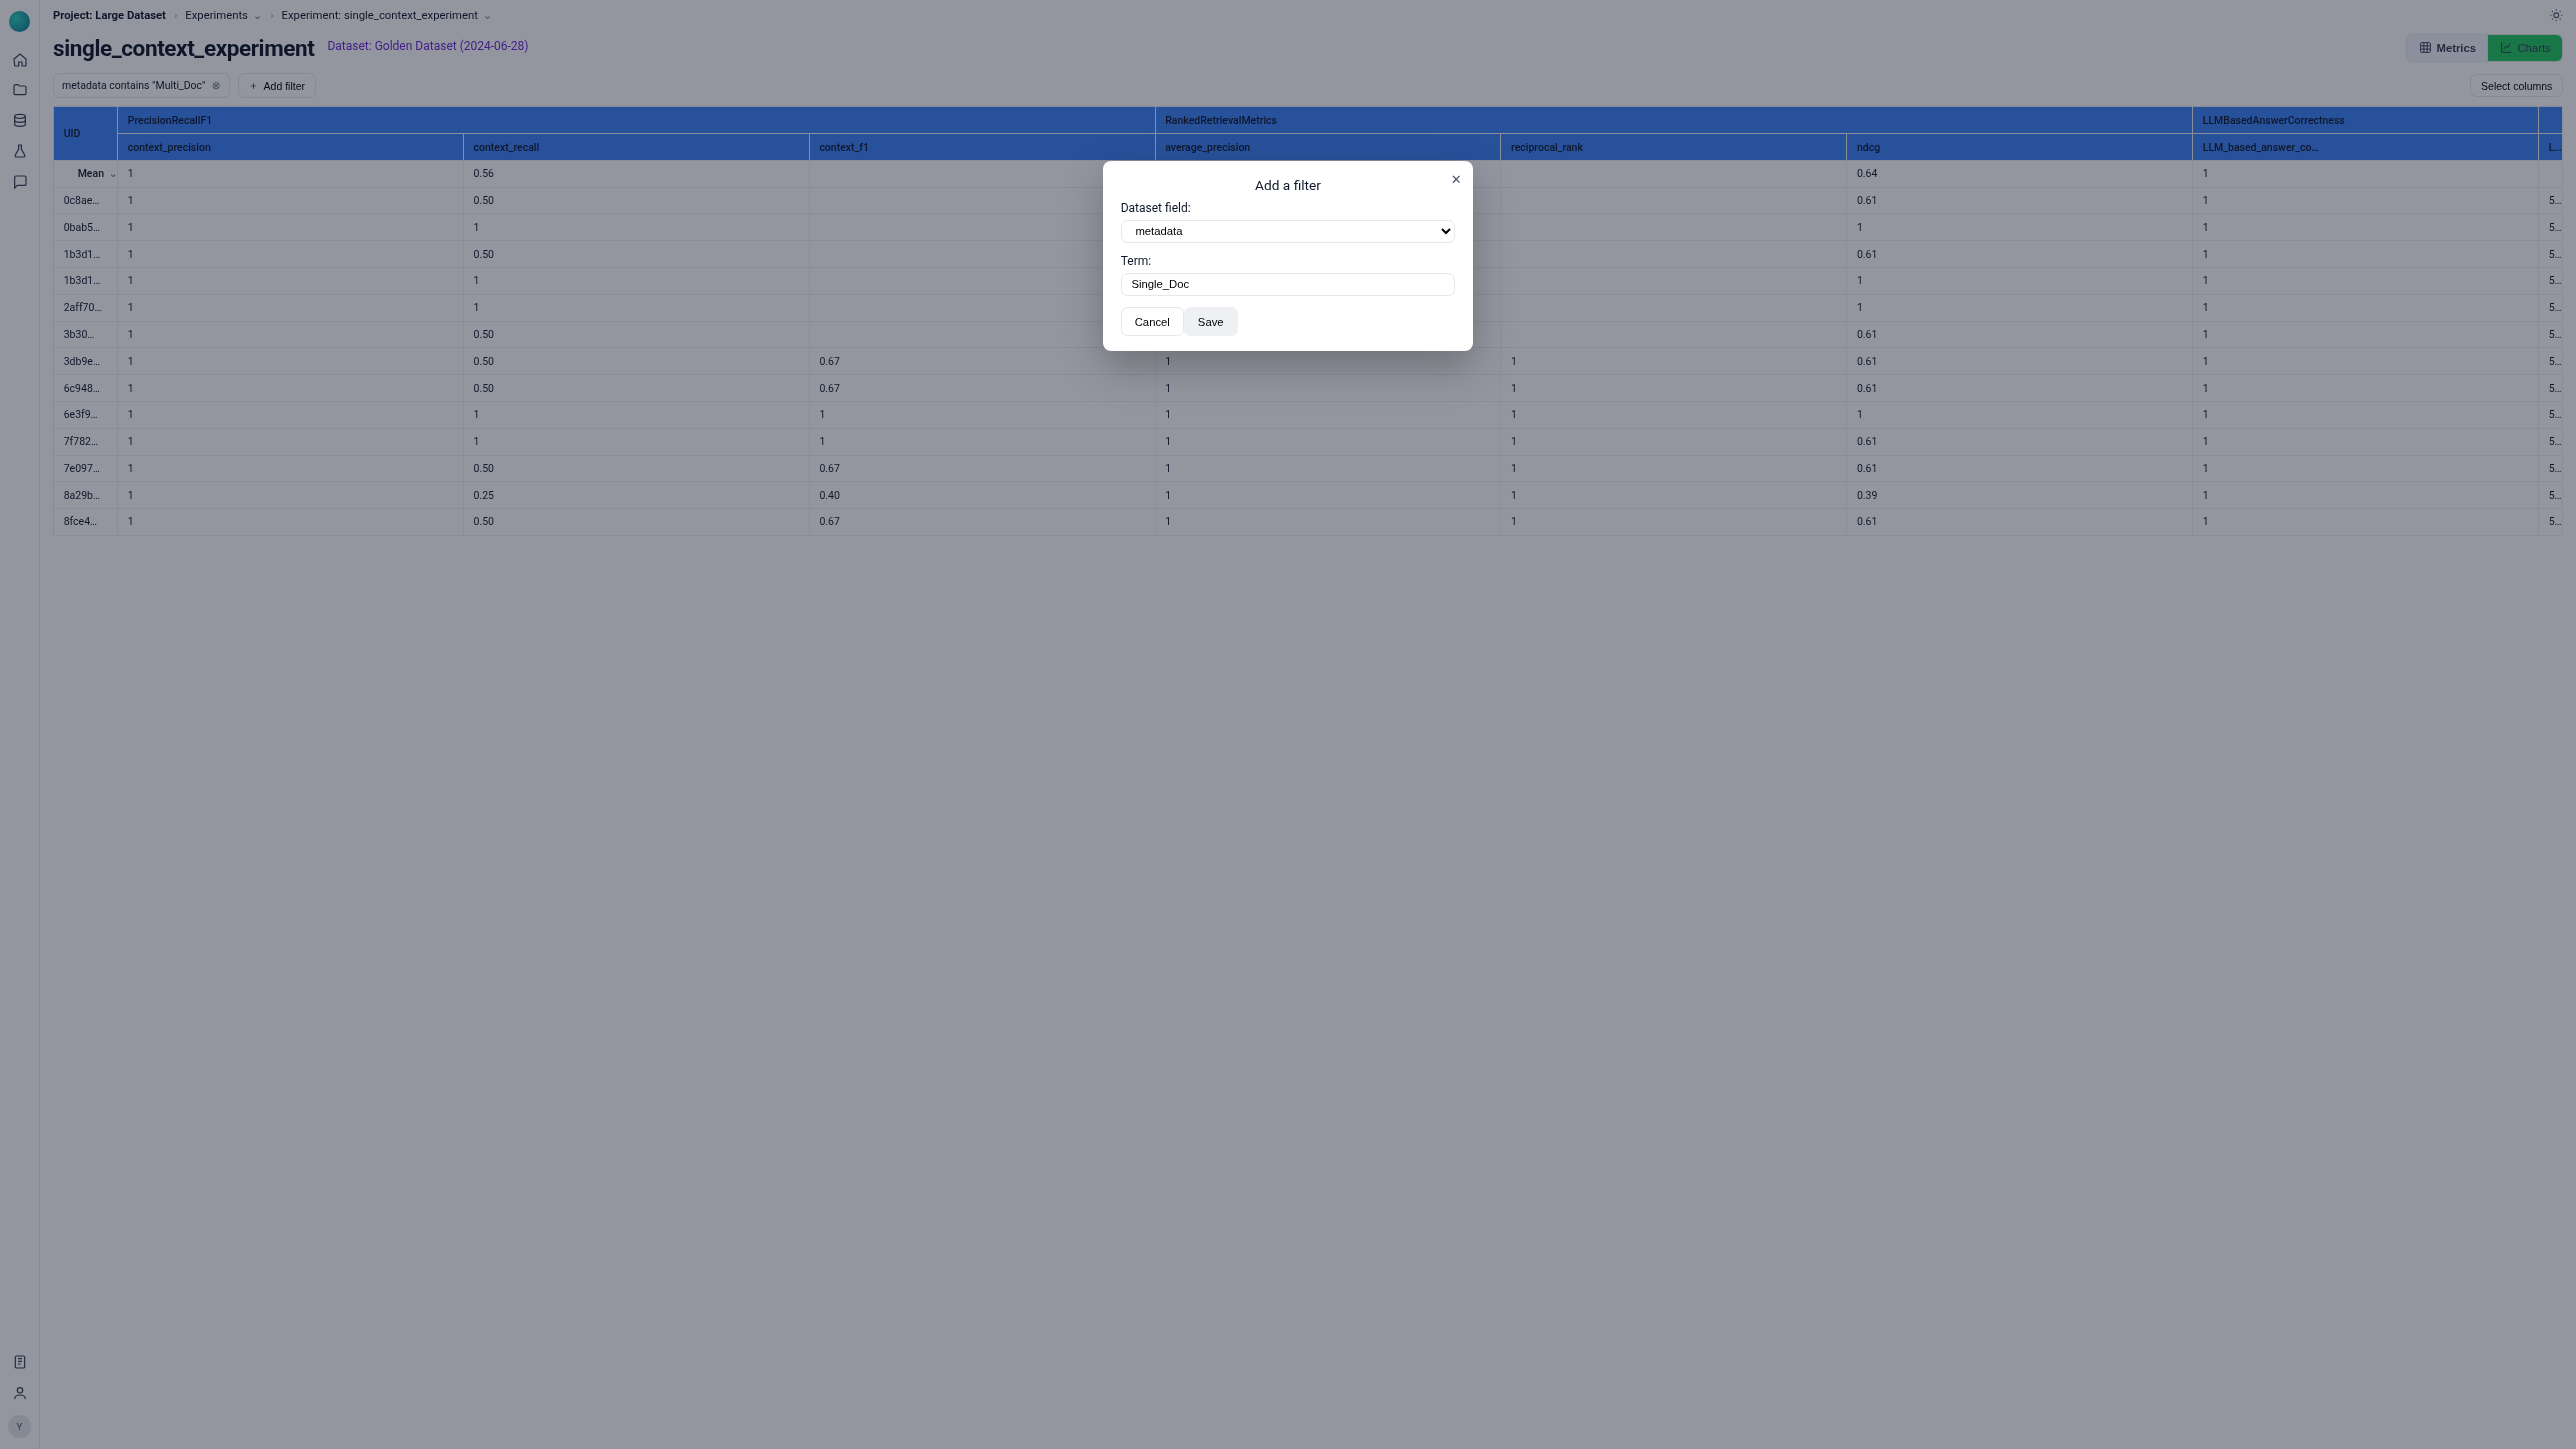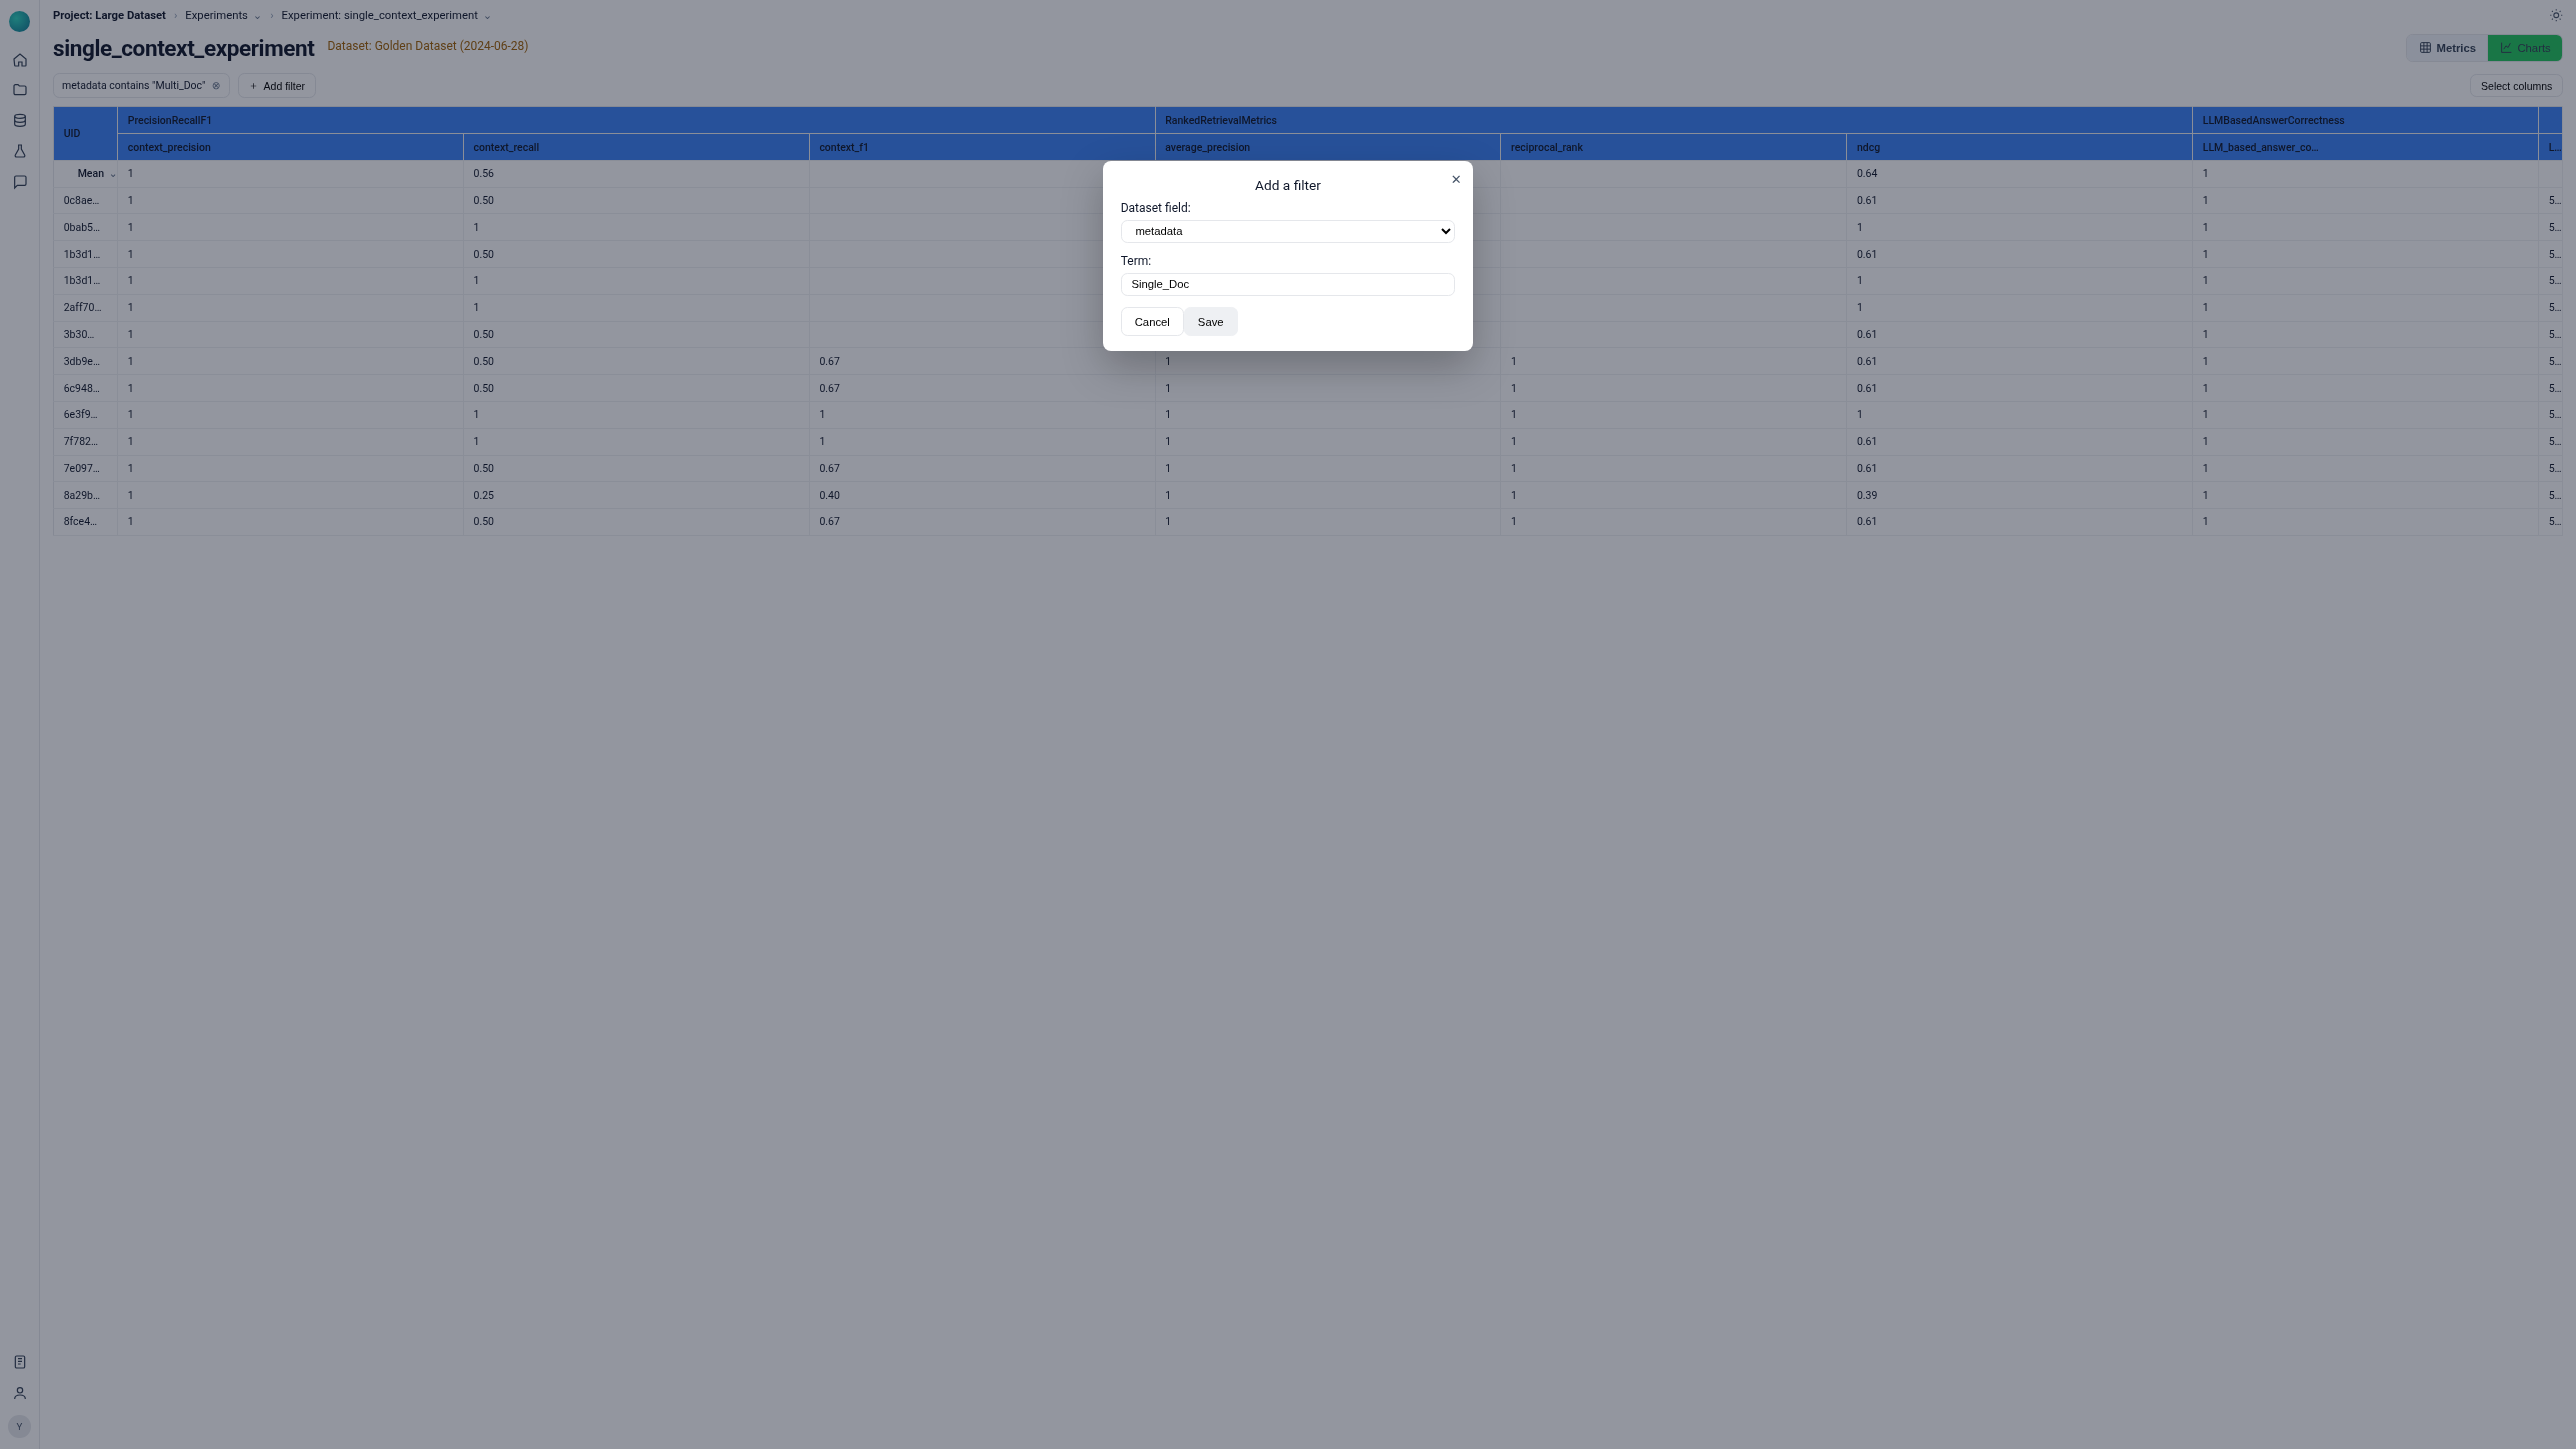--- a/index.html
+++ b/index.html
@@ -48,21 +48,21 @@
   .breadcrumb .sep { color:#94a3b8; }
   .breadcrumb .crumb { display:flex; align-items:center; gap:4.8px; }
   .bc-strong { font-weight:700; }
   .chevdown { color:#64748b; }
   .theme-toggle { margin-left:auto; color:#475569; }
   .header-row {
     display:flex; align-items:center; gap:13px;
     padding: 11.3px 13px 8px 13px;
   }
   .page-title { font-size:22.5px; font-weight:700; letter-spacing:-0.4px;}
-  .dataset-sub { color:#a16207; font-size:12px; padding-bottom:3.2px;}
+  .dataset-sub { color:#6d28d9; font-size:12px; padding-bottom:3.2px;}
   .header-actions { margin-left:auto; display:flex; gap:0; align-items:center;}
   .seg {
     display:flex; border:0.8px solid #e5e7eb; border-radius:6.4px; overflow:hidden;
   }
   .seg button {
     background:#22c55e; border:none; padding:6.4px 11.3px; font-size:11.3px;
     display:flex; align-items:center; gap:4.8px; cursor:pointer; color:#334155;
   }
   .seg button.active { background:#f1f5f9; font-weight:600; }
   .seg button + button { border-left:0.8px solid #e5e7eb; }

